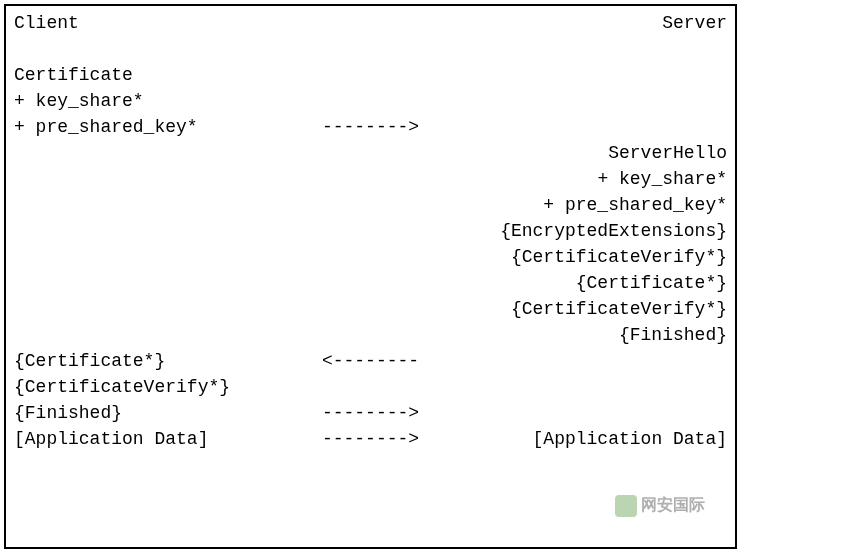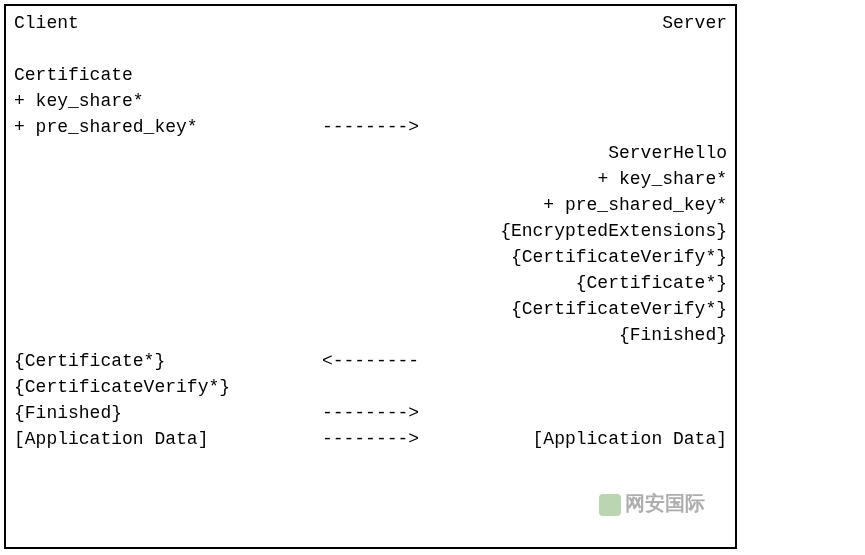--- a/index.html
+++ b/index.html
@@ -43,21 +43,21 @@
       margin-left: auto;
     }
     .spacer {
       height: 26px;
     }
     .watermark {
       position: absolute;
       right: 30px;
       bottom: 30px;
       font-family: sans-serif;
-      font-size: 20px;
+      font-size: 16px;
       color: rgba(120,120,120,0.6);
       font-weight: bold;
       pointer-events: none;
     }
     .watermark-icon {
       display: inline-block;
       width: 22px;
       height: 22px;
       background: rgba(120,170,100,0.5);
       border-radius: 4px;

